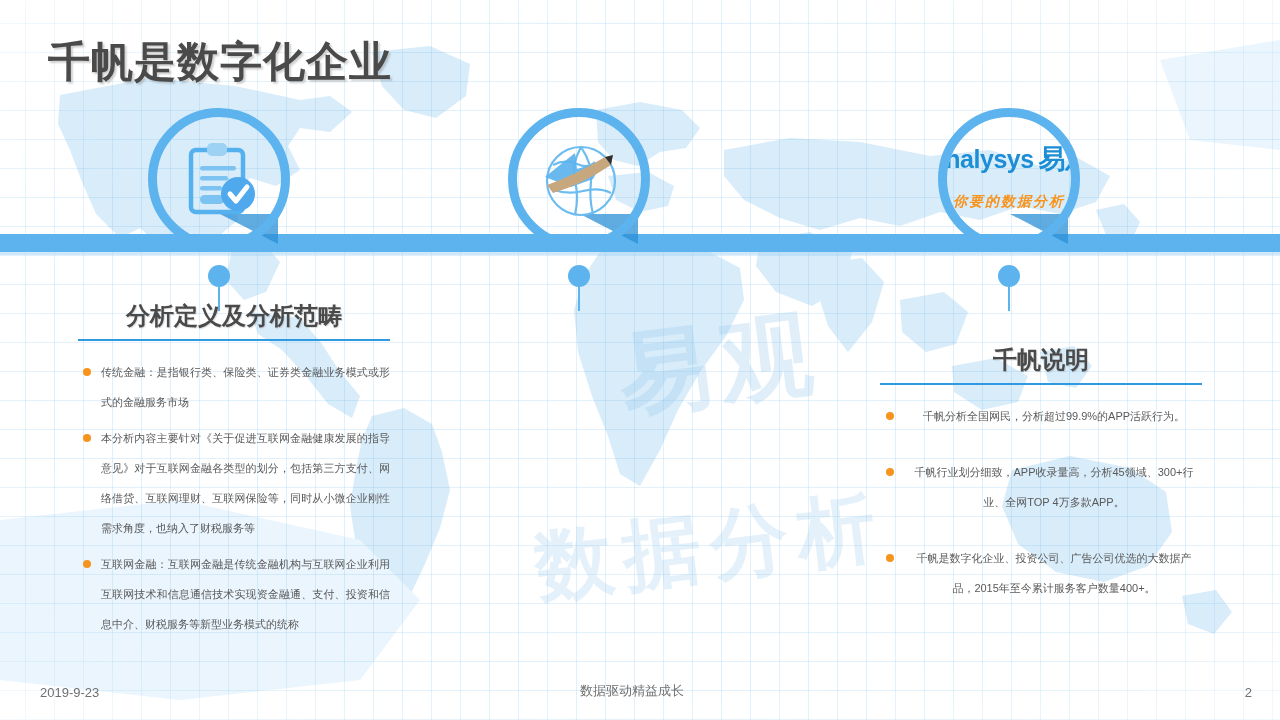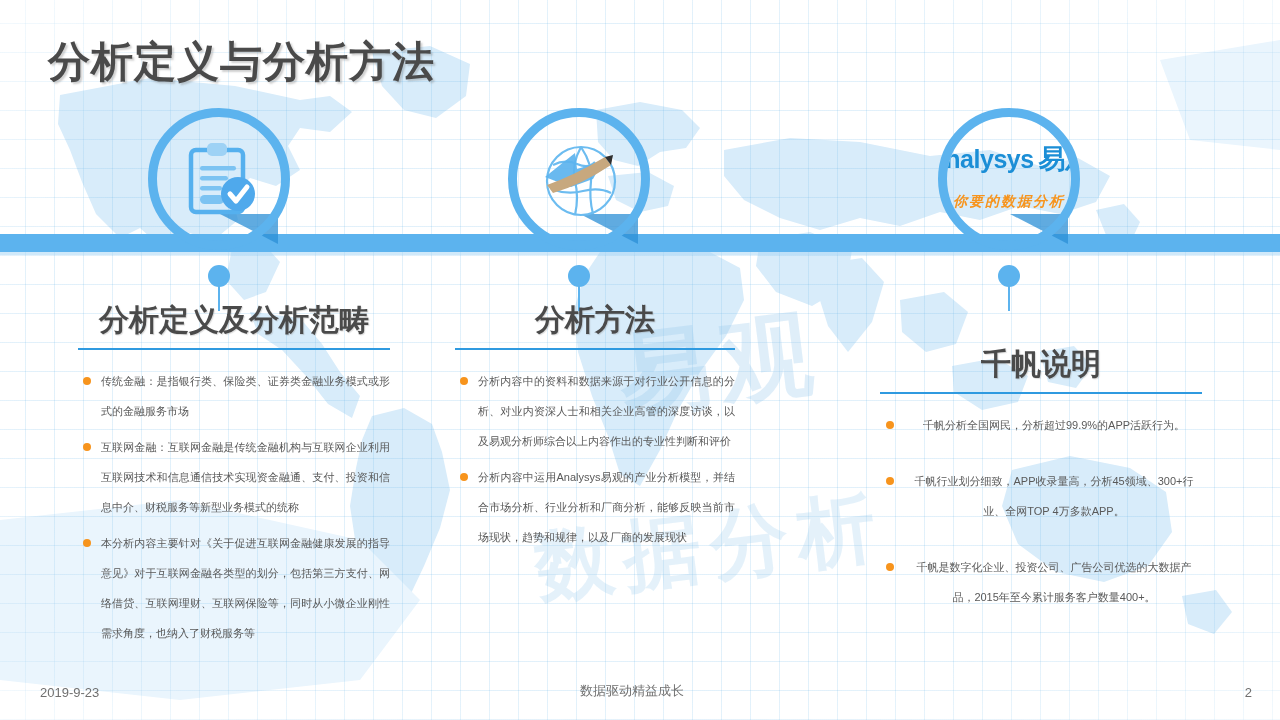--- a/index.html
+++ b/index.html
@@ -136,21 +136,21 @@
   }
   .pin-stem {
     position: absolute;
     top: 20px; left: 10px;
     width: 2px; height: 26px;
     background: #5cb3ee;
   }
 
   .col { position: absolute; }
   .col-head {
-    font-size: 30px;
+    font-size: 24px;
     font-weight: bold;
     color: #4a4a4a;
     text-align: center;
     text-shadow: 1px 1px 1px rgba(140,140,140,0.3);
     margin-bottom: 7px;
   }
   .col-rule {
     height: 2px;
     background: #2f9ae0;
     width: 100%;
@@ -273,21 +273,21 @@
     </svg>
   </div>
 
   <div class="bg-layer bg-grid"></div>
 
   <div class="watermark">
     <span>易观</span>
     <span class="wm2">数据分析</span>
   </div>
 
-  <div class="title">分析定义与分析方法</div>
+  <div class="title">千帆是数字化企业</div>
 
   <div class="band"></div>
   <div class="band-under"></div>
 
   <div class="circle-node" style="left:148px; top:108px;">
     <div class="circle-shadow" style="left:72px; top:106px;"></div>
     <div class="circle-ring"></div>
     <div class="circle-inner">
       <svg width="86" height="86" viewBox="0 0 86 86" aria-hidden="true">
         <rect x="15" y="14" width="52" height="62" rx="5" fill="none" stroke="#55b0ee" stroke-width="4.5"></rect>
@@ -343,33 +343,25 @@
   <div class="pin" style="left:998px; top:265px;">
     <div class="pin-dot"></div>
     <div class="pin-stem"></div>
   </div>
 
   <div class="col col-a" style="left:78px; top:300px; width:312px;">
     <div class="col-head">分析定义及分析范畴</div>
     <div class="col-rule"></div>
     <ul class="bullets">
       <li>传统金融：是指银行类、保险类、证券类金融业务模式或形式的金融服务市场</li>
+      <li>本分析内容主要针对《关于促进互联网金融健康发展的指导意见》对于互联网金融各类型的划分，包括第三方支付、网络借贷、互联网理财、互联网保险等，同时从小微企业刚性需求角度，也纳入了财税服务等</li>
       <li>互联网金融：互联网金融是传统金融机构与互联网企业利用互联网技术和信息通信技术实现资金融通、支付、投资和信息中介、财税服务等新型业务模式的统称</li>
-      <li>本分析内容主要针对《关于促进互联网金融健康发展的指导意见》对于互联网金融各类型的划分，包括第三方支付、网络借贷、互联网理财、互联网保险等，同时从小微企业刚性需求角度，也纳入了财税服务等</li>
     </ul>
   </div>
 
-  <div class="col col-b" style="left:455px; top:300px; width:280px;">
-    <div class="col-head">分析方法</div>
-    <div class="col-rule"></div>
-    <ul class="bullets">
-      <li>分析内容中的资料和数据来源于对行业公开信息的分析、对业内资深人士和相关企业高管的深度访谈，以及易观分析师综合以上内容作出的专业性判断和评价</li>
-      <li>分析内容中运用Analysys易观的产业分析模型，并结合市场分析、行业分析和厂商分析，能够反映当前市场现状，趋势和规律，以及厂商的发展现状</li>
-    </ul>
-  </div>
 
   <div class="col col-c" style="left:880px; top:300px; width:322px;margin-top:44px;">
     <div class="col-head">千帆说明</div>
     <div class="col-rule"></div>
     <ul class="bullets">
       <li>千帆分析全国网民，分析超过99.9%的APP活跃行为。</li>
       <li>千帆行业划分细致，APP收录量高，分析45领域、300+行业、全网TOP 4万多款APP。</li>
       <li>千帆是数字化企业、投资公司、广告公司优选的大数据产品，2015年至今累计服务客户数量400+。</li>
     </ul>
   </div>

